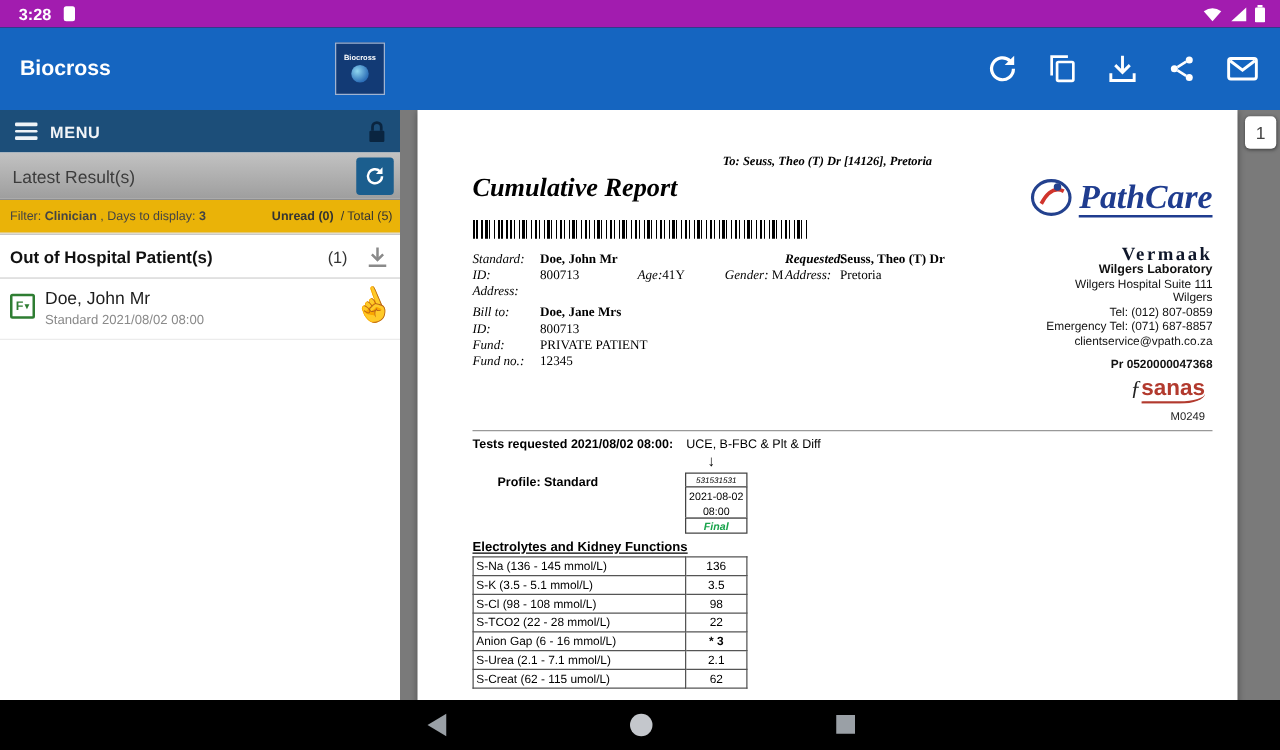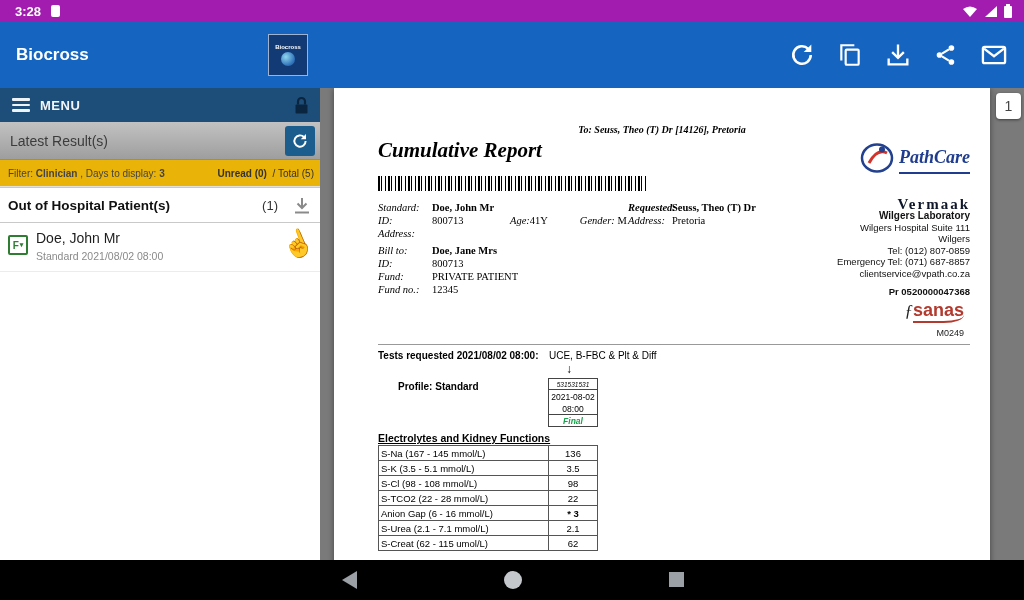--- a/index.html
+++ b/index.html
@@ -61,21 +61,21 @@
   .prow{display:flex;height:13px;line-height:13px;}
   .plabel{display:inline-block;width:54px;font-style:italic;}
   .gap-top{margin-top:4px;}
   .w78{display:inline-block;width:78px;}
   .w50{display:inline-block;width:50px;}
   #requested-block{position:absolute;left:294px;top:113px;font-size:10.5px;color:#000;}
   #requested-block .plabel{width:44px;font-weight:bold;}
 
   #pathcare{position:absolute;right:20px;top:52px;text-align:right;}
   #pathcare-row{display:flex;align-items:center;justify-content:flex-end;gap:4px;}
-  #pathcare-text{font-family:"Liberation Serif",serif;font-size:18px;font-weight:bold;font-style:italic;color:#1f3c8f;border-bottom:2px solid #1f3c8f;line-height:30px;}
+  #pathcare-text{font-family:"Liberation Serif",serif;font-size:27px;font-weight:bold;font-style:italic;color:#1f3c8f;border-bottom:2px solid #1f3c8f;line-height:30px;}
   #pathcare-sub{font-size:15px;font-weight:bold;color:#0f172a;letter-spacing:2px;margin-top:20px;}
 
   #lab-block{position:absolute;right:20px;top:122px;text-align:right;font-size:9.5px;line-height:11.5px;color:#111;}
   #lab-name{font-size:10px;font-weight:bold;}
   #lab-pr{font-weight:bold;margin-top:7px;}
 
   #sanas{position:absolute;right:26px;top:212px;text-align:right;}
   #sanas-row{display:flex;align-items:baseline;justify-content:flex-end;}
   #sanas-f{font-size:17px;color:#222;font-family:"Liberation Serif",serif;font-style:italic;}
   #sanas-text{font-size:18px;font-weight:bold;color:#b23a2e;border-bottom:2px solid #b23a2e;border-radius:0 0 40%/8px 8px;}
@@ -313,21 +313,21 @@
         <div>08:00</div>
       </div>
       <div id="sample-final" class="s-cell">Final</div>
     </div>
 
     <div id="section-title" style="font-family:'Liberation Sans',sans-serif;">Electrolytes and Kidney Functions</div>
 
     <table id="results-table" style="font-family:'Liberation Sans',sans-serif;">
       <tbody>
         <tr>
-            <td class="t-name">S-Na (167 - 145 mmol/L)</td>
+            <td class="t-name">S-Na (136 - 145 mmol/L)</td>
             <td class="t-val">136</td>
           </tr>
         <tr>
             <td class="t-name">S-K (3.5 - 5.1 mmol/L)</td>
             <td class="t-val">3.5</td>
           </tr>
         <tr>
             <td class="t-name">S-Cl (98 - 108 mmol/L)</td>
             <td class="t-val">98</td>
           </tr>

